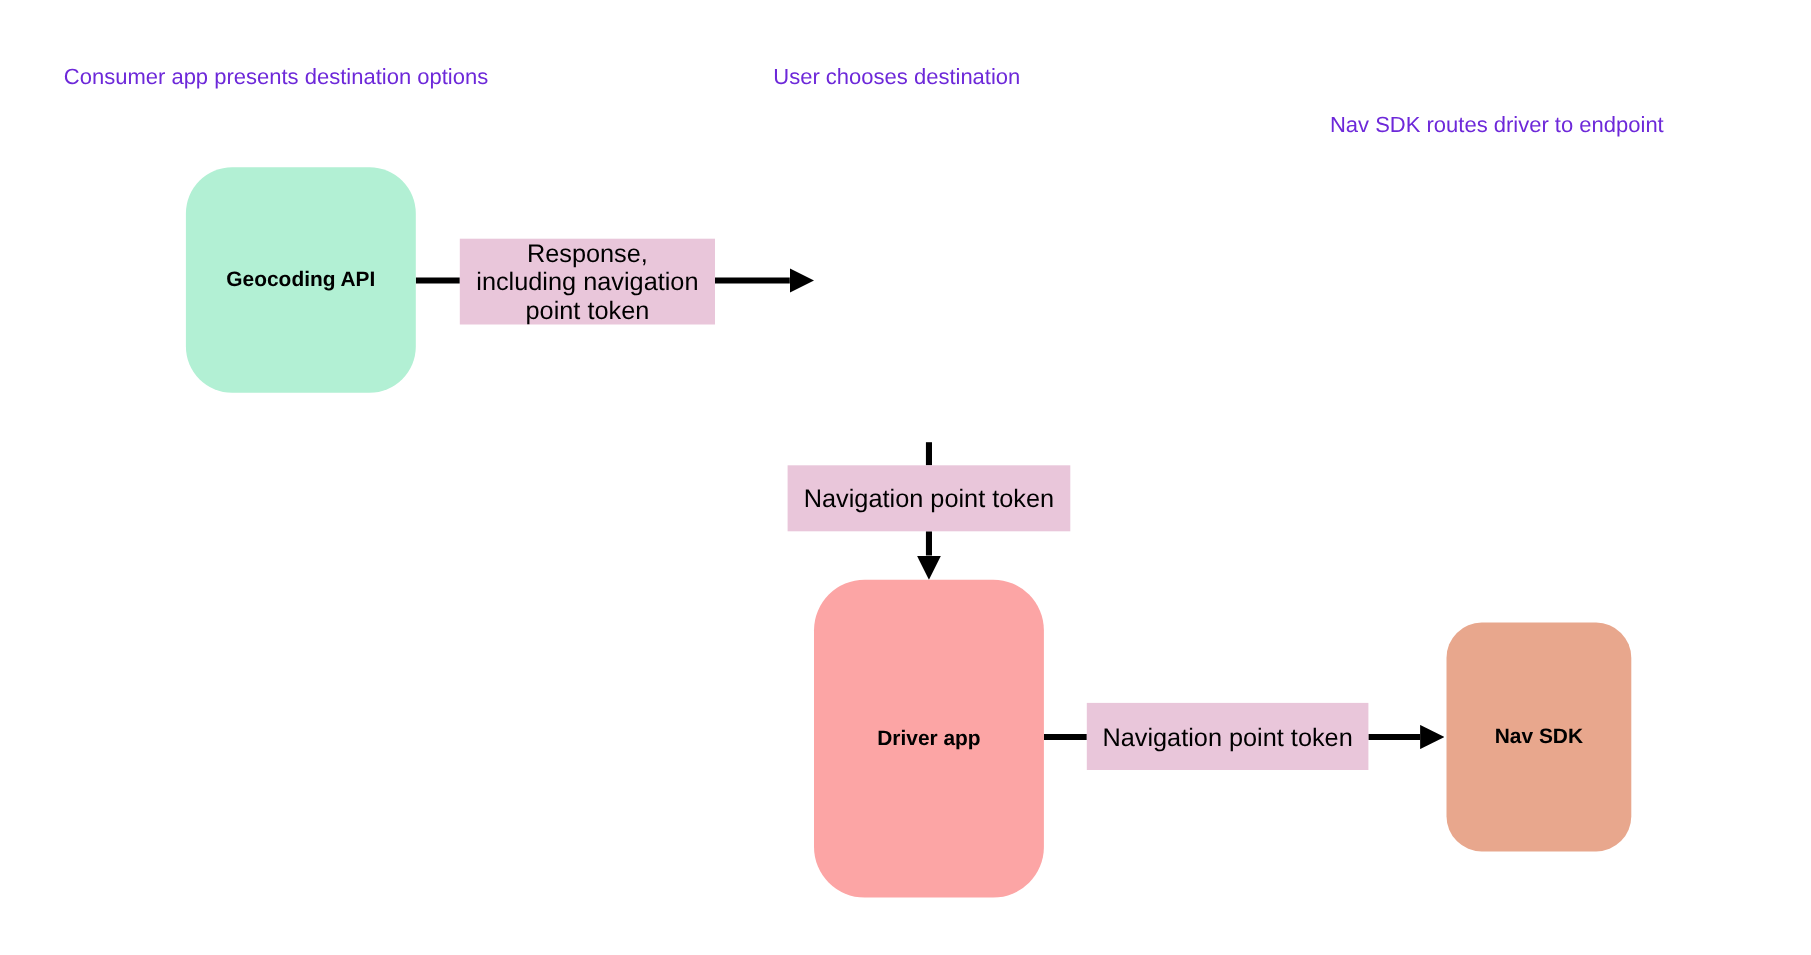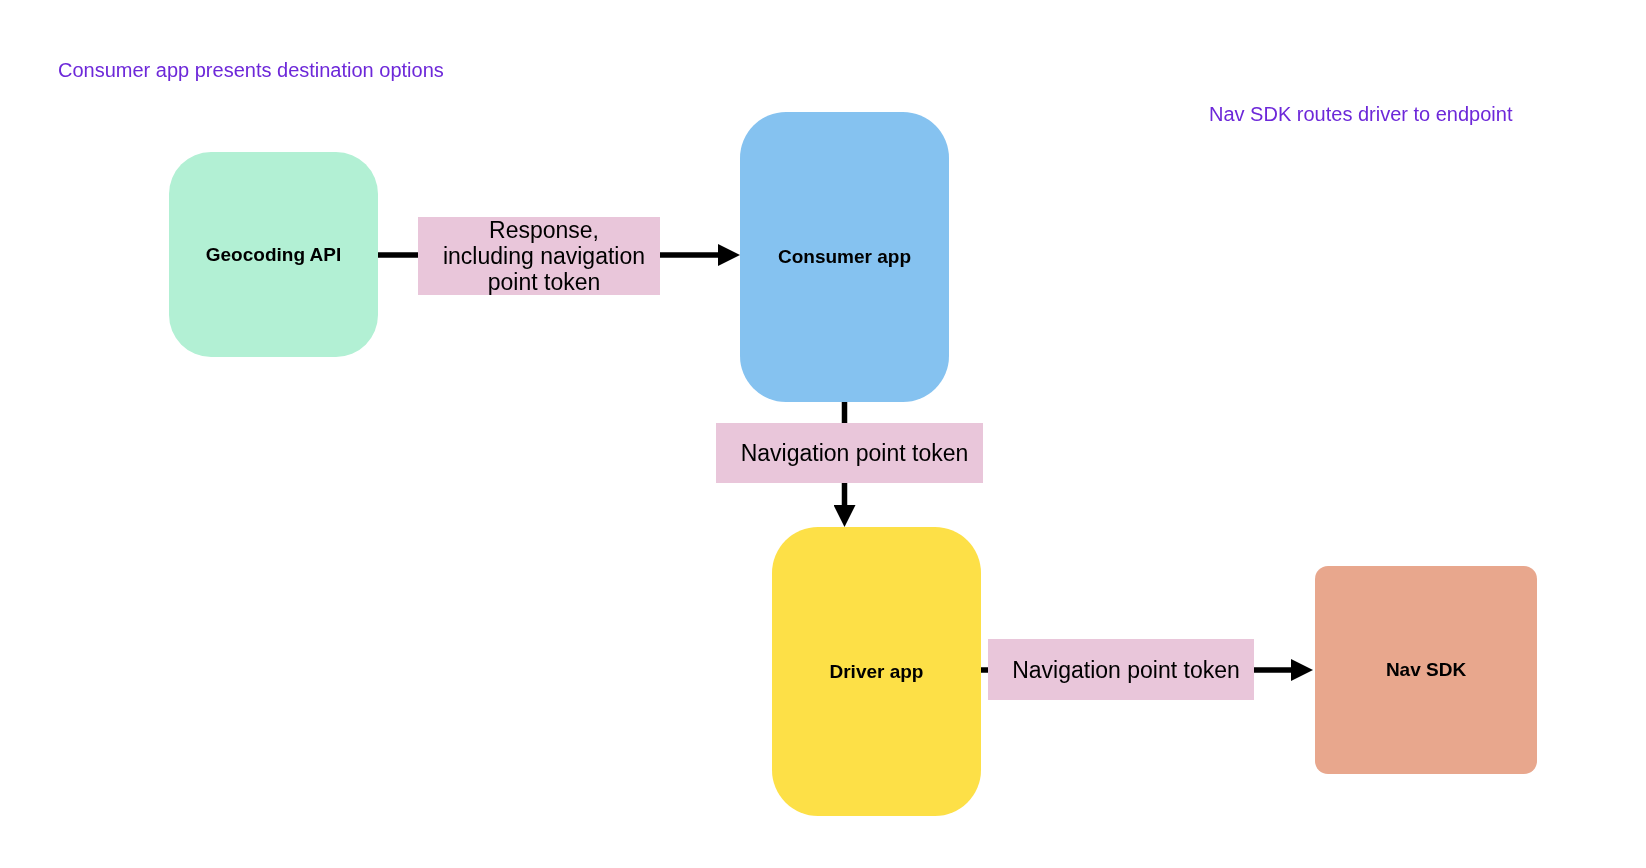--- a/index.html
+++ b/index.html
@@ -18,40 +18,41 @@
   #header-2{left:703px;}
   #header-3{left:1209px;margin-top:44px;}
 
   .node{
     position:absolute;display:flex;align-items:center;justify-content:center;
     font-weight:bold;font-size:19px;z-index:2;color:#000;text-align:center;
   }
   #node-geocoding{left:169px;top:152px;width:209px;height:205px;border-radius:42px;}
   #node-consumer{left:740px;top:112px;width:209px;height:290px;border-radius:46px;}
   #node-driver{left:740px;top:527px;width:209px;height:289px;border-radius:46px;}
-  #node-navsdk{left:1315px;top:566px;width:222px;height:208px;border-radius:13px;}
+  #node-navsdk{left:1315px;top:566px;width:168px;height:208px;border-radius:32px;}
 
   .edge-label{
     position:absolute;display:flex;align-items:center;justify-content:center;
-    font-size:23px;line-height:26px;text-align:center;z-index:2;color:#000;padding-left:10px;
+    font-size:23px;line-height:26px;text-align:center;z-index:2;color:#000;
   }
   #label-response{left:418px;top:217px;width:232px;height:78px;}
   #label-response .edge-label-text{width:204px;}
   #label-token-mid{left:716px;top:423px;width:257px;height:60px;}
   #label-token-right{left:988px;top:639px;width:256px;height:61px;}
 
   svg.arrows{position:absolute;left:0;top:0;z-index:1;}
   svg.arrows line{stroke:#000;stroke-width:5.5px;}
 </style>
 </head>
 <body>
 
 <div class="stage" style="background-color: rgb(255, 255, 255);">
 
   <div class="col-header" id="header-1">Consumer app presents destination options</div>
+  <div class="col-header" id="header-2">User chooses destination</div>
   <div class="col-header" id="header-3">Nav SDK routes driver to endpoint</div>
 
   <svg class="arrows" width="1646" height="868" aria-hidden="true">
     <defs>
       <marker id="ah" viewBox="0 0 10 10" refX="0" refY="5" markerWidth="4" markerHeight="4" orient="auto">
         <path d="M0,0 L10,5 L0,10 z" fill="#000"></path>
       </marker>
     </defs>
     <g>
       <line x1="378" y1="255" x2="418" y2="255"></line>
@@ -64,25 +65,22 @@
     <g>
       <line x1="949" y1="670" x2="988" y2="670"></line>
       <line x1="1244" y1="670" x2="1291" y2="670" marker-end="url(#ah)"></line>
     </g>
   </svg>
 
   <div class="node" id="node-geocoding" style="background-color: rgb(178, 240, 212);">
     <span class="node-label">Geocoding API</span>
   </div>
 
-  <div class="node" id="node-consumer" style="background-color: rgb(133, 194, 240);">
-    <span class="node-label">Consumer app</span>
-  </div>
 
-  <div class="node" id="node-driver" style="background-color: #fde047; margin-left: 32px;">
+  <div class="node" id="node-driver" style="background-color: #fca5a5;">
     <span class="node-label">Driver app</span>
   </div>
 
   <div class="node" id="node-navsdk" style="background-color: rgb(232, 167, 141);">
     <span class="node-label">Nav SDK</span>
   </div>
 
   <div class="edge-label" id="label-response" style="background-color: rgb(233, 198, 218);">
     <span class="edge-label-text">Response, including navigation point token</span>
   </div>

